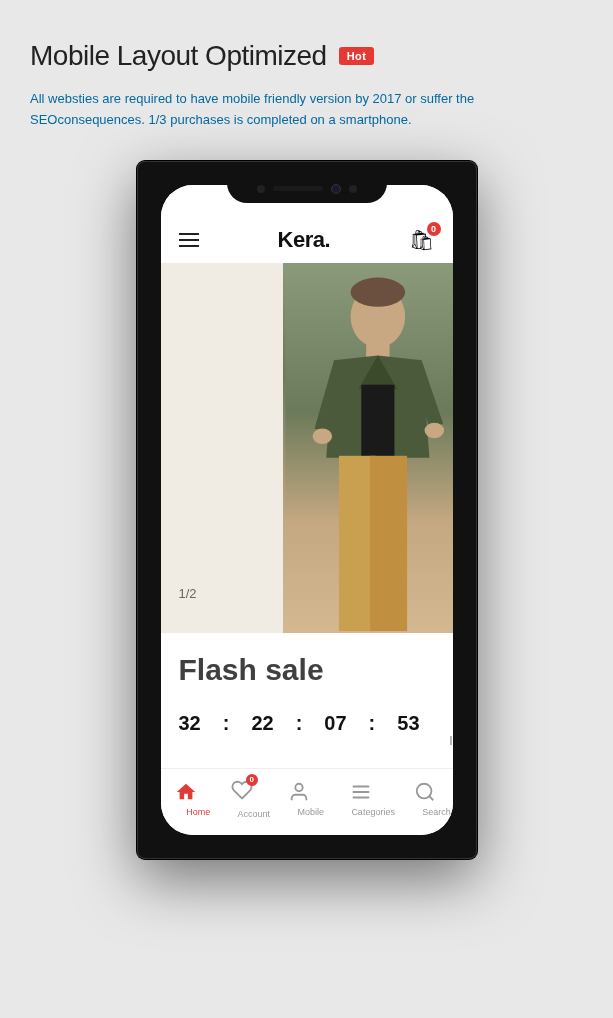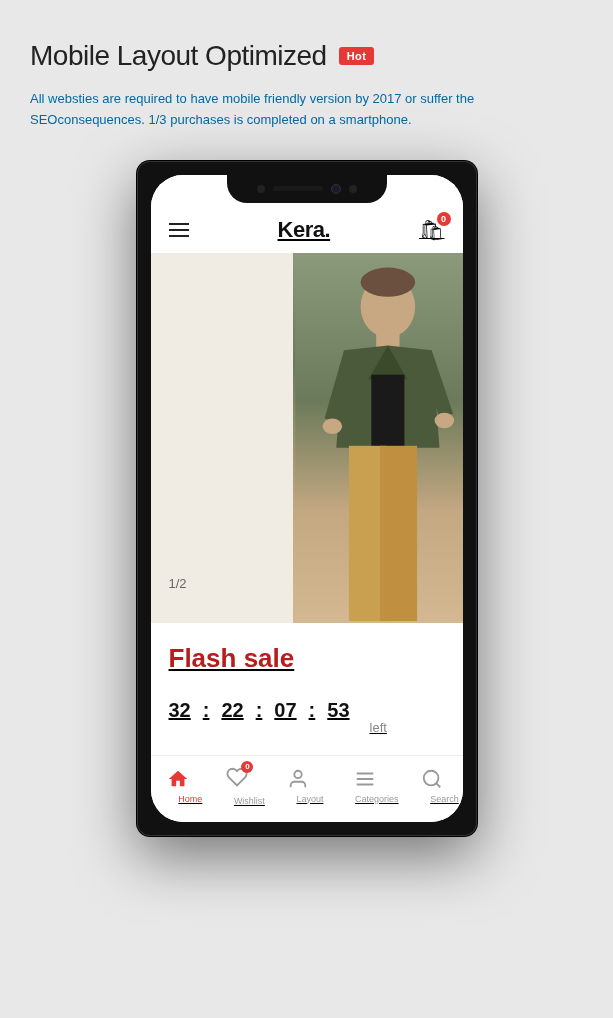--- a/index.html
+++ b/index.html
@@ -52,28 +52,27 @@
 
     
     .phone-wrapper {
       width: 340px;
       margin: 0 auto;
       position: relative;
     }
 
     .phone-outer {
       background: #111;
-      border-radius: 13px;
-      padding: 14px;
+      border-radius: 8px;
+      padding: 24px;
       box-shadow:
         0 0 0 1px #000,
         0 20px 60px rgba(0,0,0,0.5),
         inset 0 0 0 1px #333;
       position: relative;
-      text-decoration: underline;
     }
 
     .phone-notch-bar {
       position: absolute;
       top: 14px;
       left: 50%;
       transform: translateX(-50%);
       width: 160px;
       height: 28px;
       background: #111;
@@ -241,30 +240,30 @@
       font-weight: 500;
     }
 
     
     .flash-sale-section {
       padding: 20px 18px;
       background: #fff;
     }
 
     .flash-sale-title {
-      font-size: 26px;
-      font-weight: 700;
-      color: #b91c1c;
+      font-size: 30px;
+      font-weight: 700;
+      color: #404040;
       margin-bottom: 12px;
     }
 
     .countdown-row {
       display: flex;
       align-items: center;
-      gap: 12px;
+      gap: 22px;
     }
 
     .countdown-num {
       font-size: 20px;
       font-weight: 700;
       color: #111;
     }
 
     .countdown-sep {
       font-size: 20px;
@@ -432,29 +431,29 @@
           <span class="bottom-nav-label active">Home</span>
         </div>
 
         <div class="bottom-nav-item">
           <div class="wishlist-icon-wrap">
             <svg width="22" height="22" viewBox="0 0 24 24" fill="none" stroke="#999" stroke-width="2">
               <path d="M20.84 4.61a5.5 5.5 0 0 0-7.78 0L12 5.67l-1.06-1.06a5.5 5.5 0 0 0-7.78 7.78l1.06 1.06L12 21.23l7.78-7.78 1.06-1.06a5.5 5.5 0 0 0 0-7.78z"></path>
             </svg>
             <span class="wishlist-badge">0</span>
           </div>
-          <span class="bottom-nav-label">Wishlist</span>
+          <span class="bottom-nav-label">Account</span>
         </div>
 
         <div class="bottom-nav-item">
           <svg width="22" height="22" viewBox="0 0 24 24" fill="none" stroke="#999" stroke-width="2">
             <path d="M20 21v-2a4 4 0 0 0-4-4H8a4 4 0 0 0-4 4v2"></path>
             <circle cx="12" cy="7" r="4"></circle>
           </svg>
-          <span class="bottom-nav-label">Layout</span>
+          <span class="bottom-nav-label">Mobile</span>
         </div>
 
         <div class="bottom-nav-item">
           <svg width="22" height="22" viewBox="0 0 24 24" fill="none" stroke="#999" stroke-width="2">
             <line x1="3" y1="6" x2="21" y2="6"></line>
             <line x1="3" y1="12" x2="21" y2="12"></line>
             <line x1="3" y1="18" x2="21" y2="18"></line>
           </svg>
           <span class="bottom-nav-label">Categories</span>
         </div>

